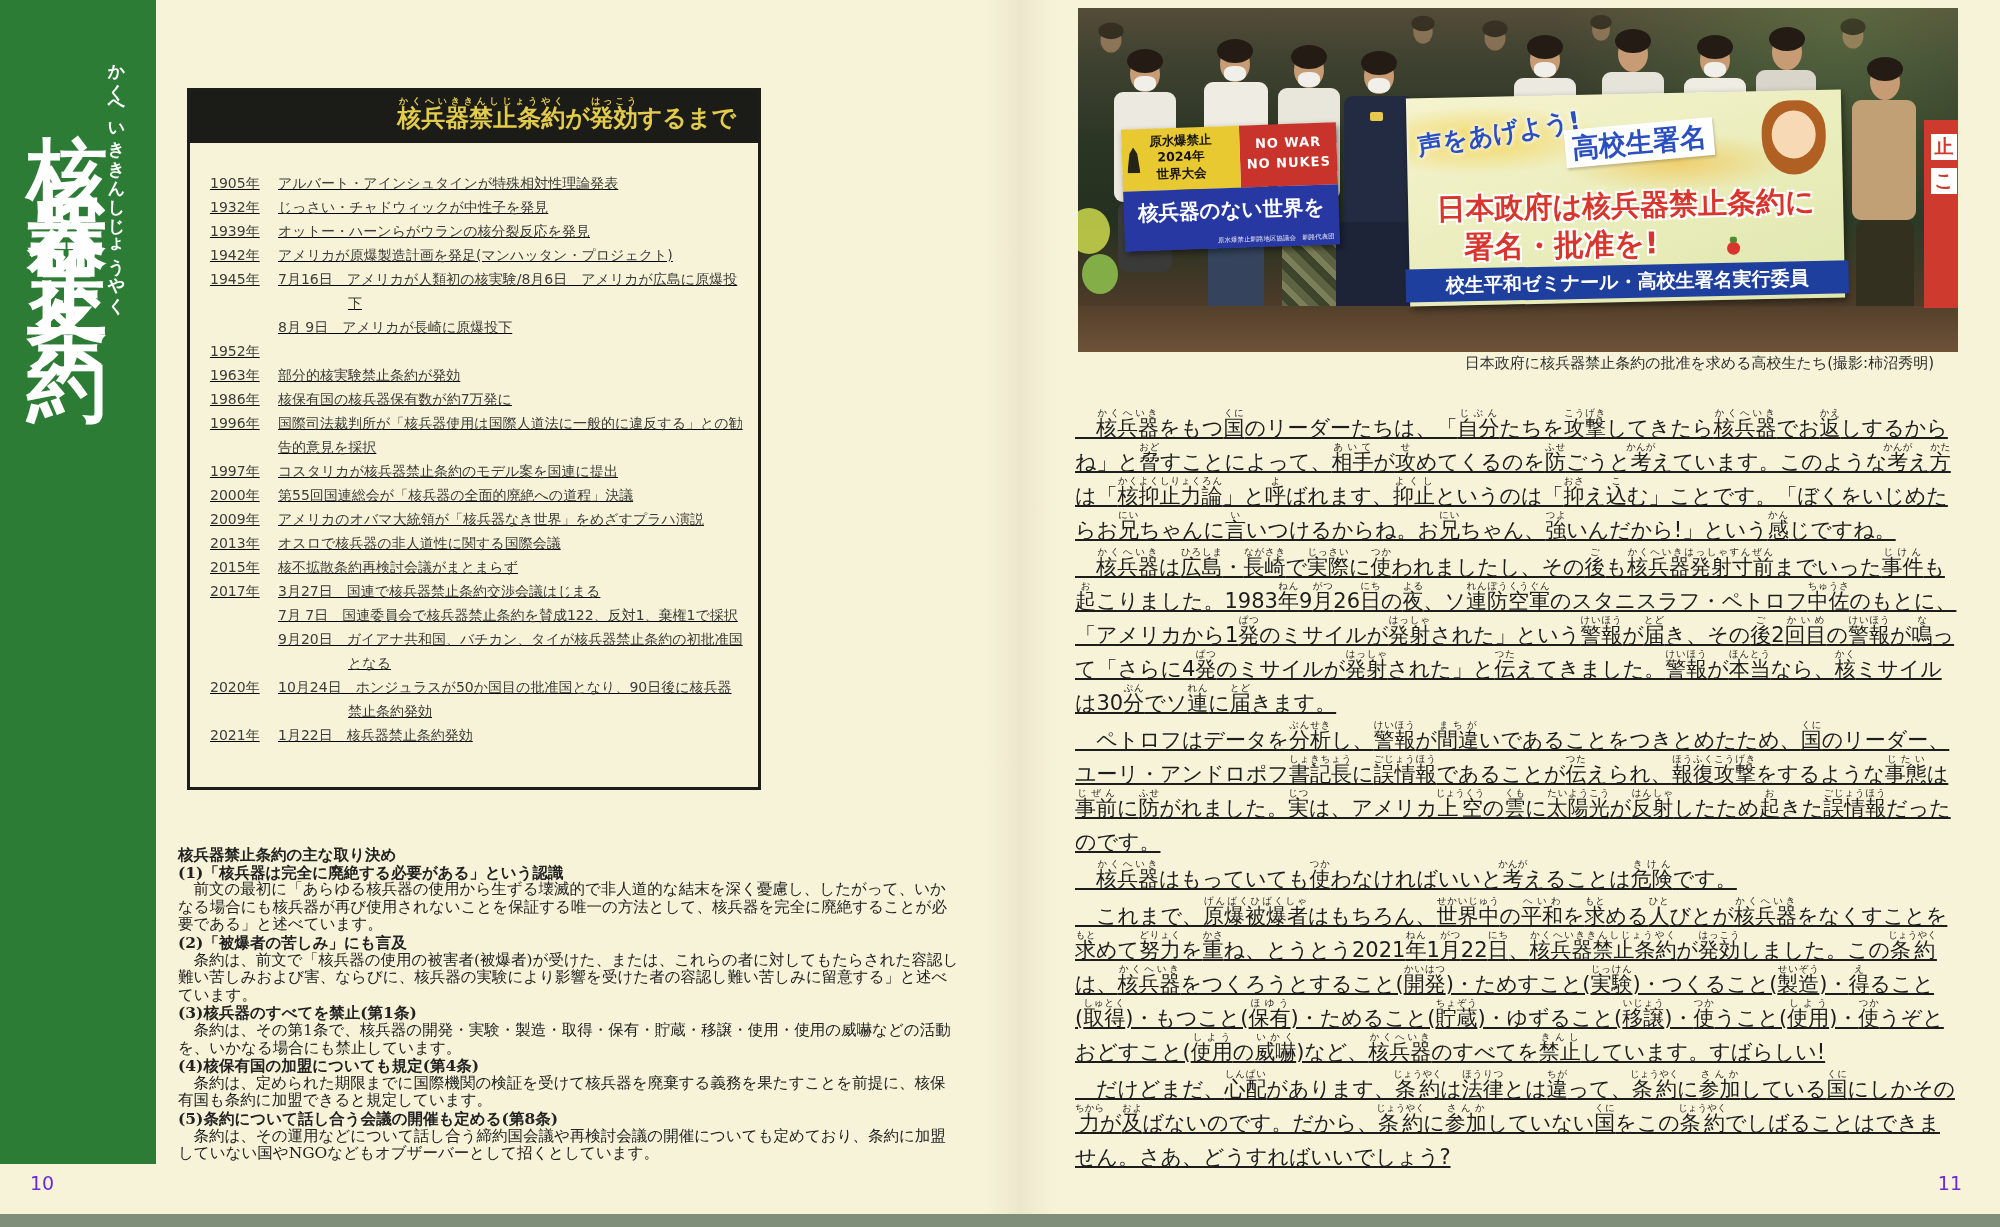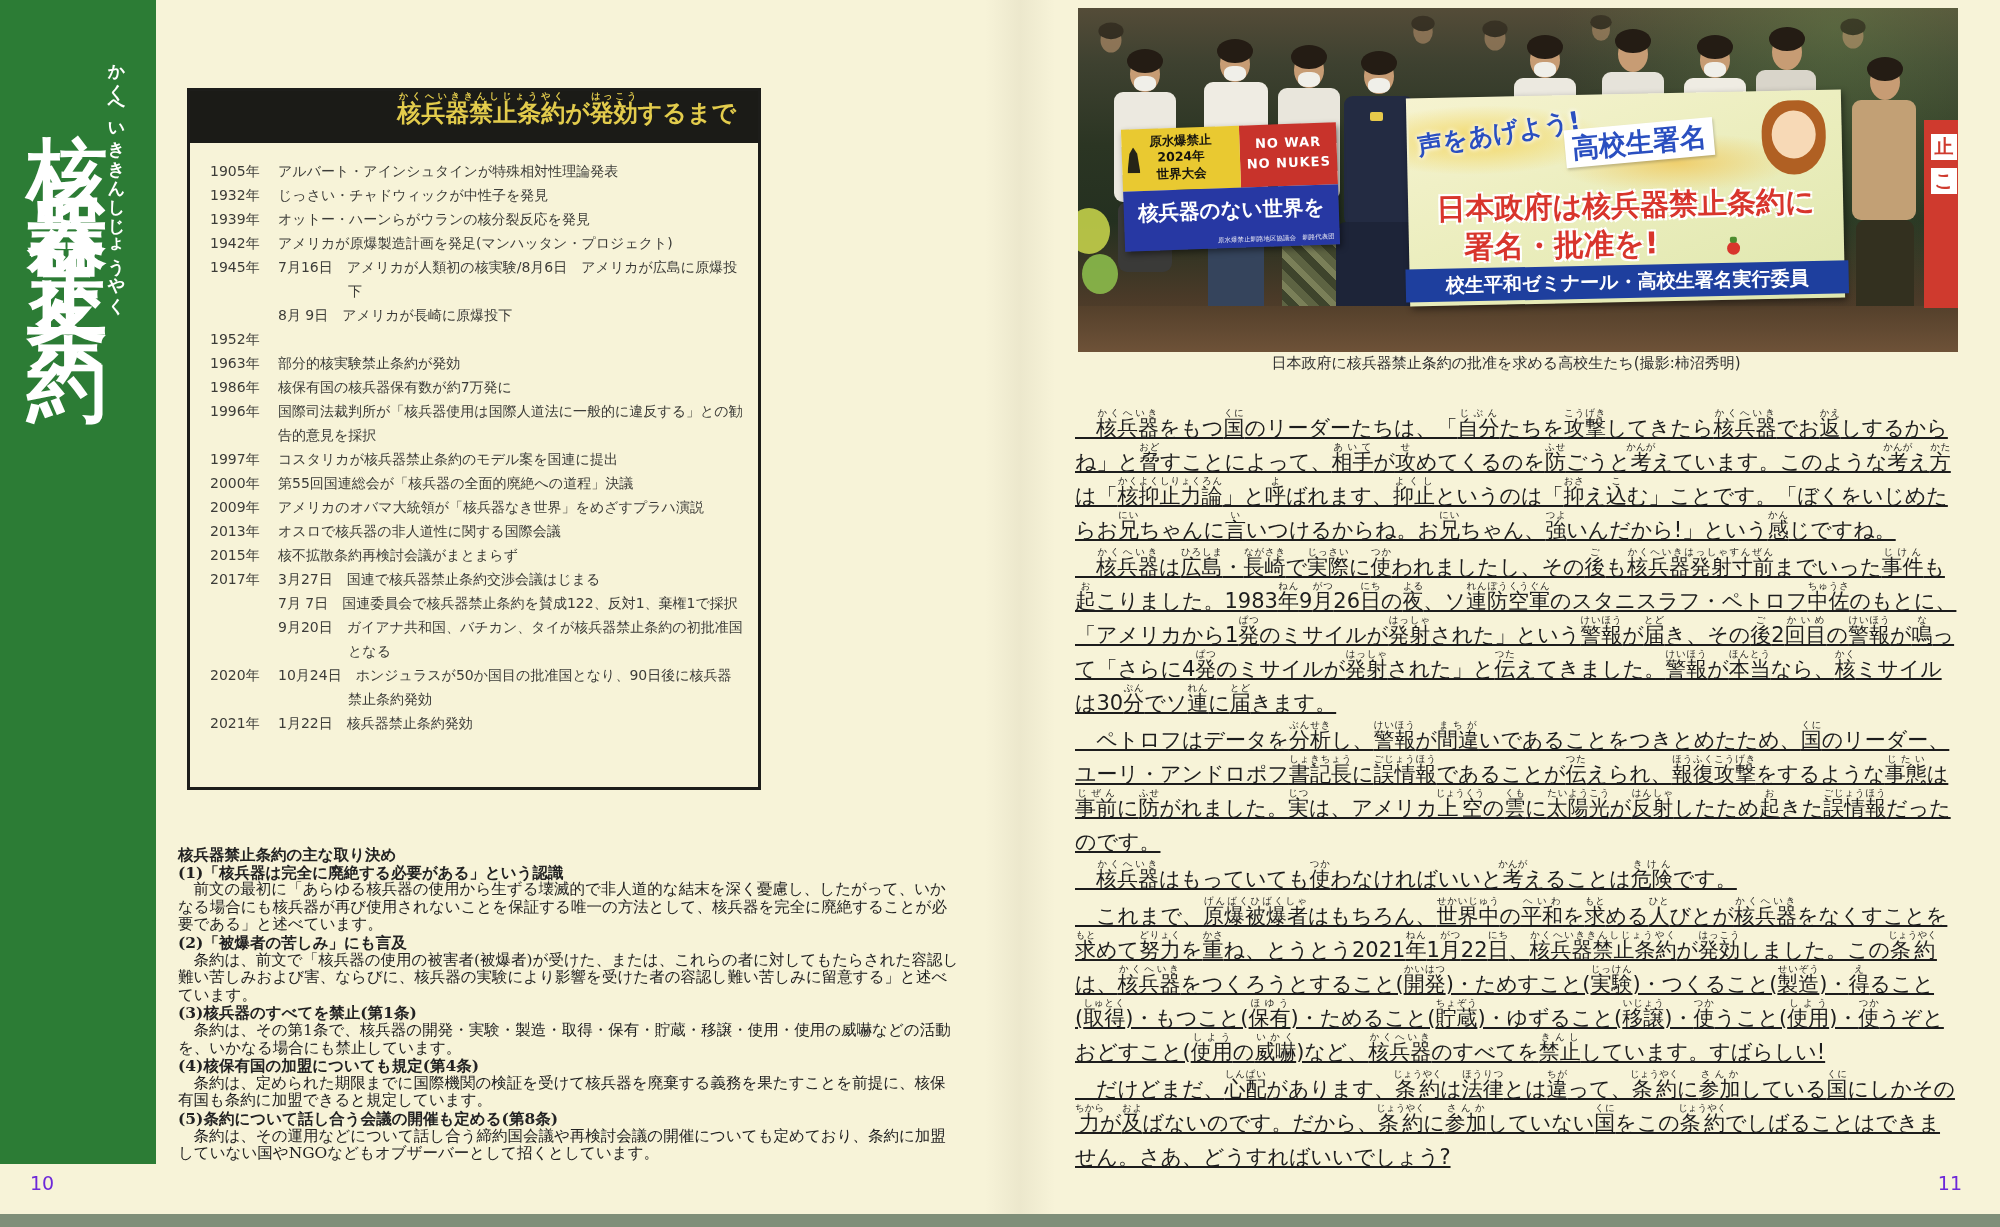--- a/index.html
+++ b/index.html
@@ -13,24 +13,24 @@
   
   .spine-band{position:absolute;left:0;top:0;width:156px;height:1164px;background:#2c7c35;}
   .spine-title{position:absolute;left:24px;top:52px;writing-mode:vertical-rl;
                font-size:80px;font-weight:bold;color:#ffffff;line-height:1.08;letter-spacing:4px;}
   .spine-title rt{font-size:17px;font-weight:bold;letter-spacing:0;color:#fff;}
 
   
   .timeline{position:absolute;left:187px;top:88px;width:574px;height:702px;
             border:3px solid #1d1d1a;box-sizing:border-box;}
   .timeline-header{height:46px;background:#1b1b17;color:#e3cc4c;display:flex;
-                   justify-content:flex-end;align-items:flex-start;padding:0 22px 6px 0;
+                   justify-content:flex-end;align-items:center;padding:0 22px 6px 0;
                    font-size:24px;font-weight:bold;line-height:1.1;}
   .timeline-header rt{font-size:9px;font-weight:bold;color:#e3cc4c;}
-  .timeline-rows{padding:16px 14px 10px 20px;}
+  .timeline-rows{padding:28px 14px 10px 20px;text-decoration:underline;}
   .t-row{display:flex;font-size:14px;line-height:24px;color:#3c3c38;}
   .t-year{width:54px;flex:none;}
   .t-text{flex:1;margin-left:14px;}
   .t-text.hang{padding-left:5em;text-indent:-5em;}
 
   
   .provisions{position:absolute;left:178px;top:846px;width:782px;color:#222;
               font-family:"DejaVu Serif","Liberation Serif",serif;
               font-size:15.5px;line-height:17.6px;}
   .prov-title{font-weight:bold;}
@@ -90,21 +90,21 @@
   .br-bottom{position:absolute;left:-4px;right:-4px;bottom:4px;height:33px;background:#1e3f9e;color:#fff;
              font-weight:bold;font-size:19px;display:flex;align-items:center;justify-content:center;
              white-space:nowrap;overflow:hidden;}
   
   .side-sign{position:absolute;right:-6px;top:112px;width:40px;height:188px;background:#cf3a2e;
              display:flex;flex-direction:column;align-items:center;gap:8px;padding-top:14px;box-sizing:border-box;}
   .side-sign span{width:26px;height:26px;background:#fff;color:#cf3a2e;font-weight:bold;font-size:19px;
                   display:flex;align-items:center;justify-content:center;}
 
   
-  .caption{position:absolute;left:1078px;top:354px;width:856px;text-align:center;
+  .caption{position:absolute;left:1078px;top:354px;width:856px;text-align:right;
            font-size:15px;color:#2e2e2e;}
   .body-text{position:absolute;left:1075px;top:408px;width:884px;font-size:21px;
              line-height:34px;color:#1d1d1d;}
   .body-text p{margin:0;text-decoration:underline;}
   .body-text rt{font-size:9.5px;color:#1d1d1d;}
   ruby{ruby-align:space-around;}
 
   .pageno{position:absolute;top:1172px;font-size:19px;color:#6d28d9;}
   .pageno.left{left:30px;}
   .pageno.right{right:38px;}

